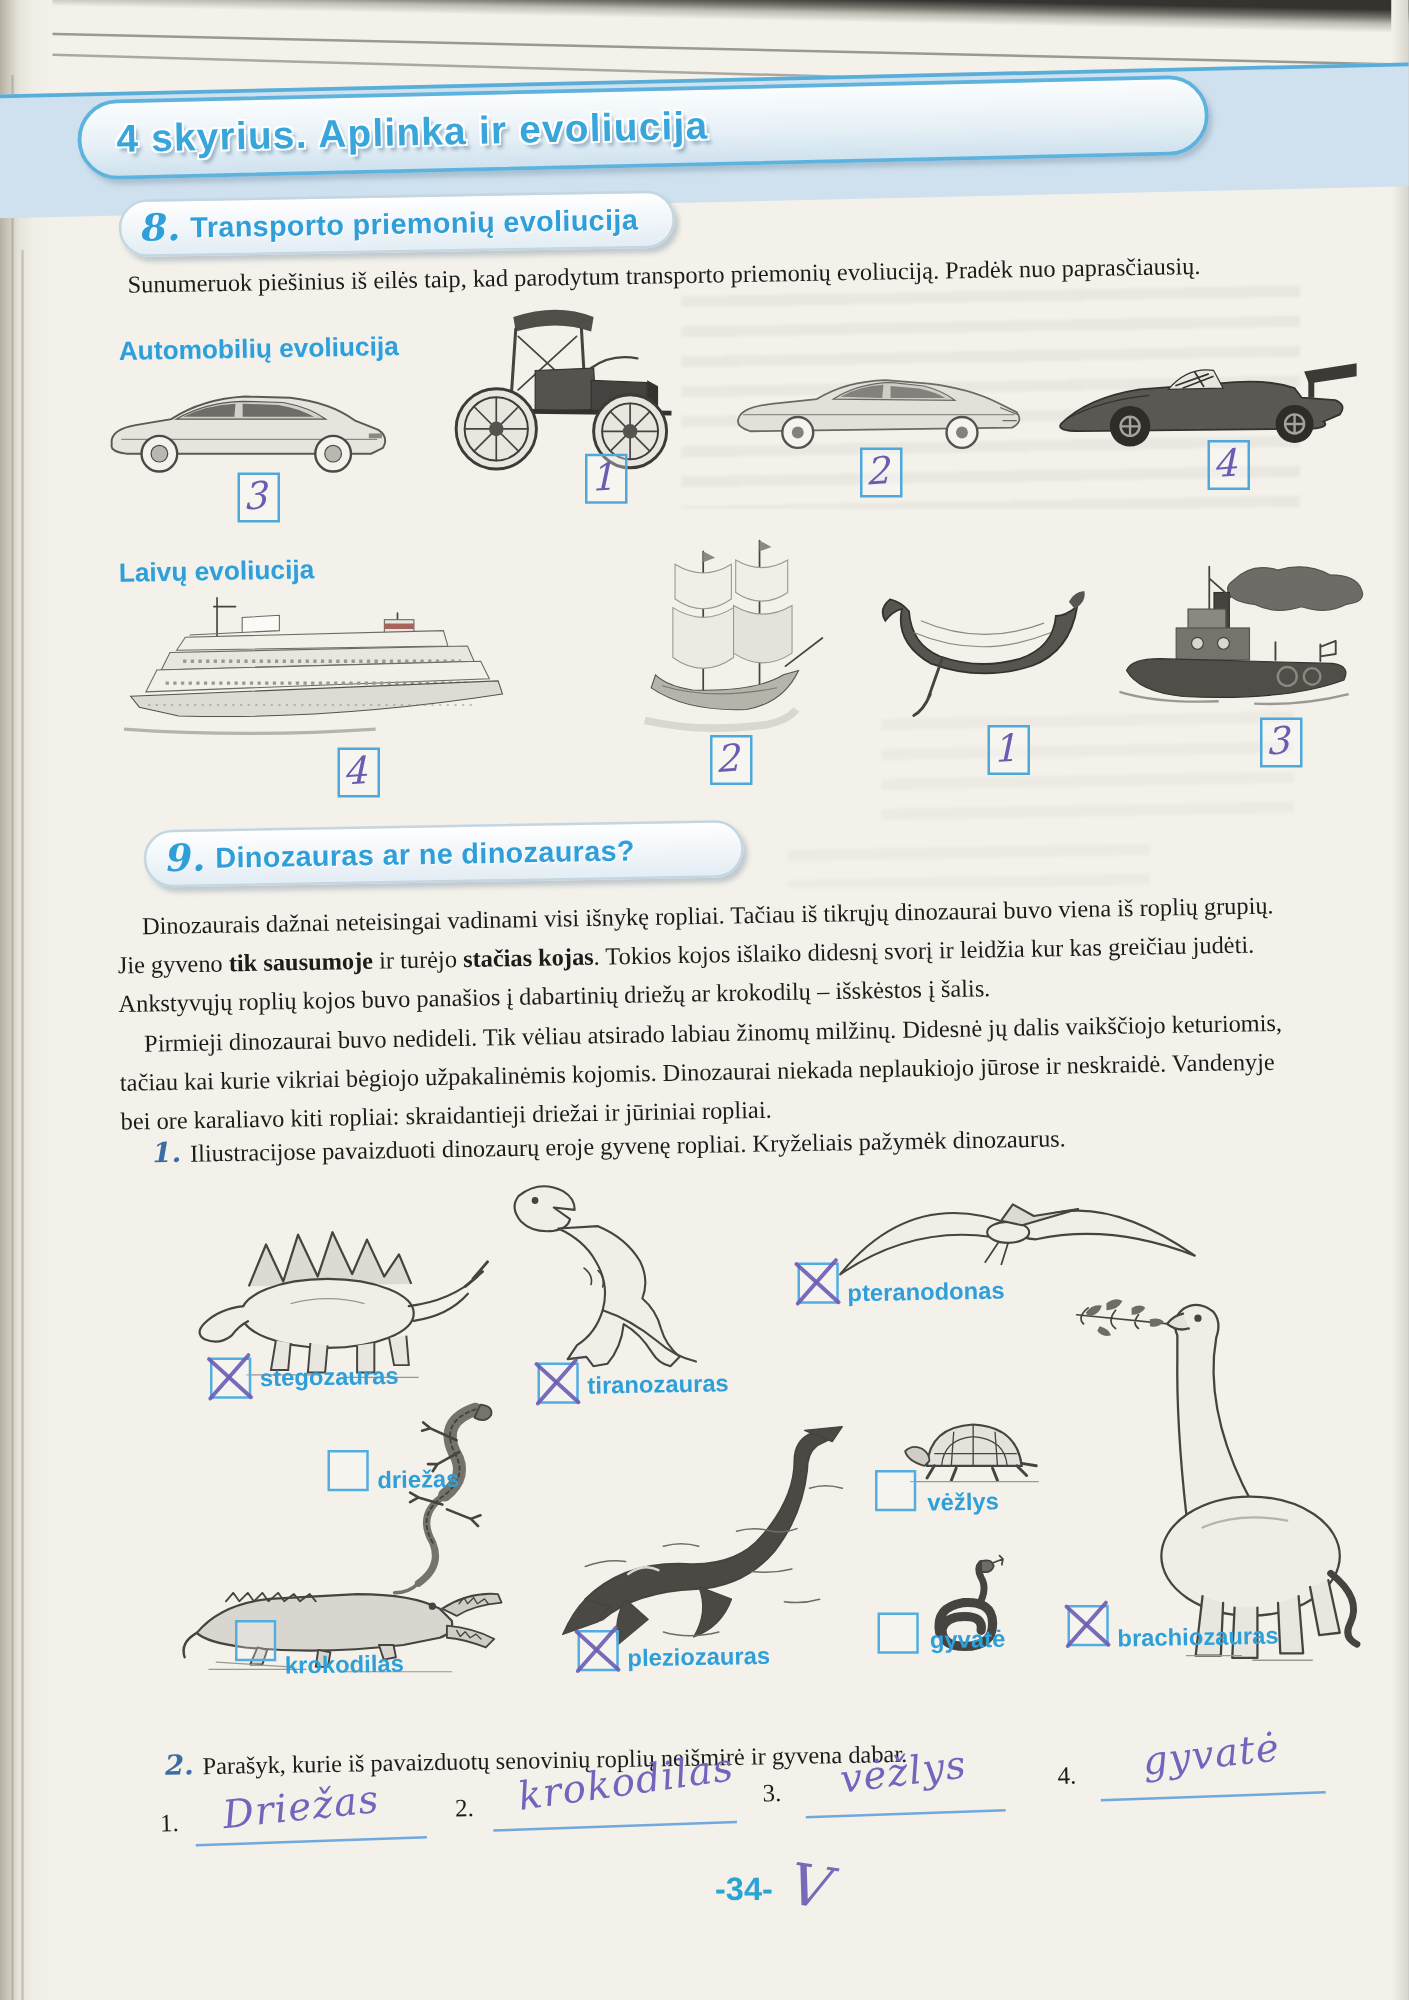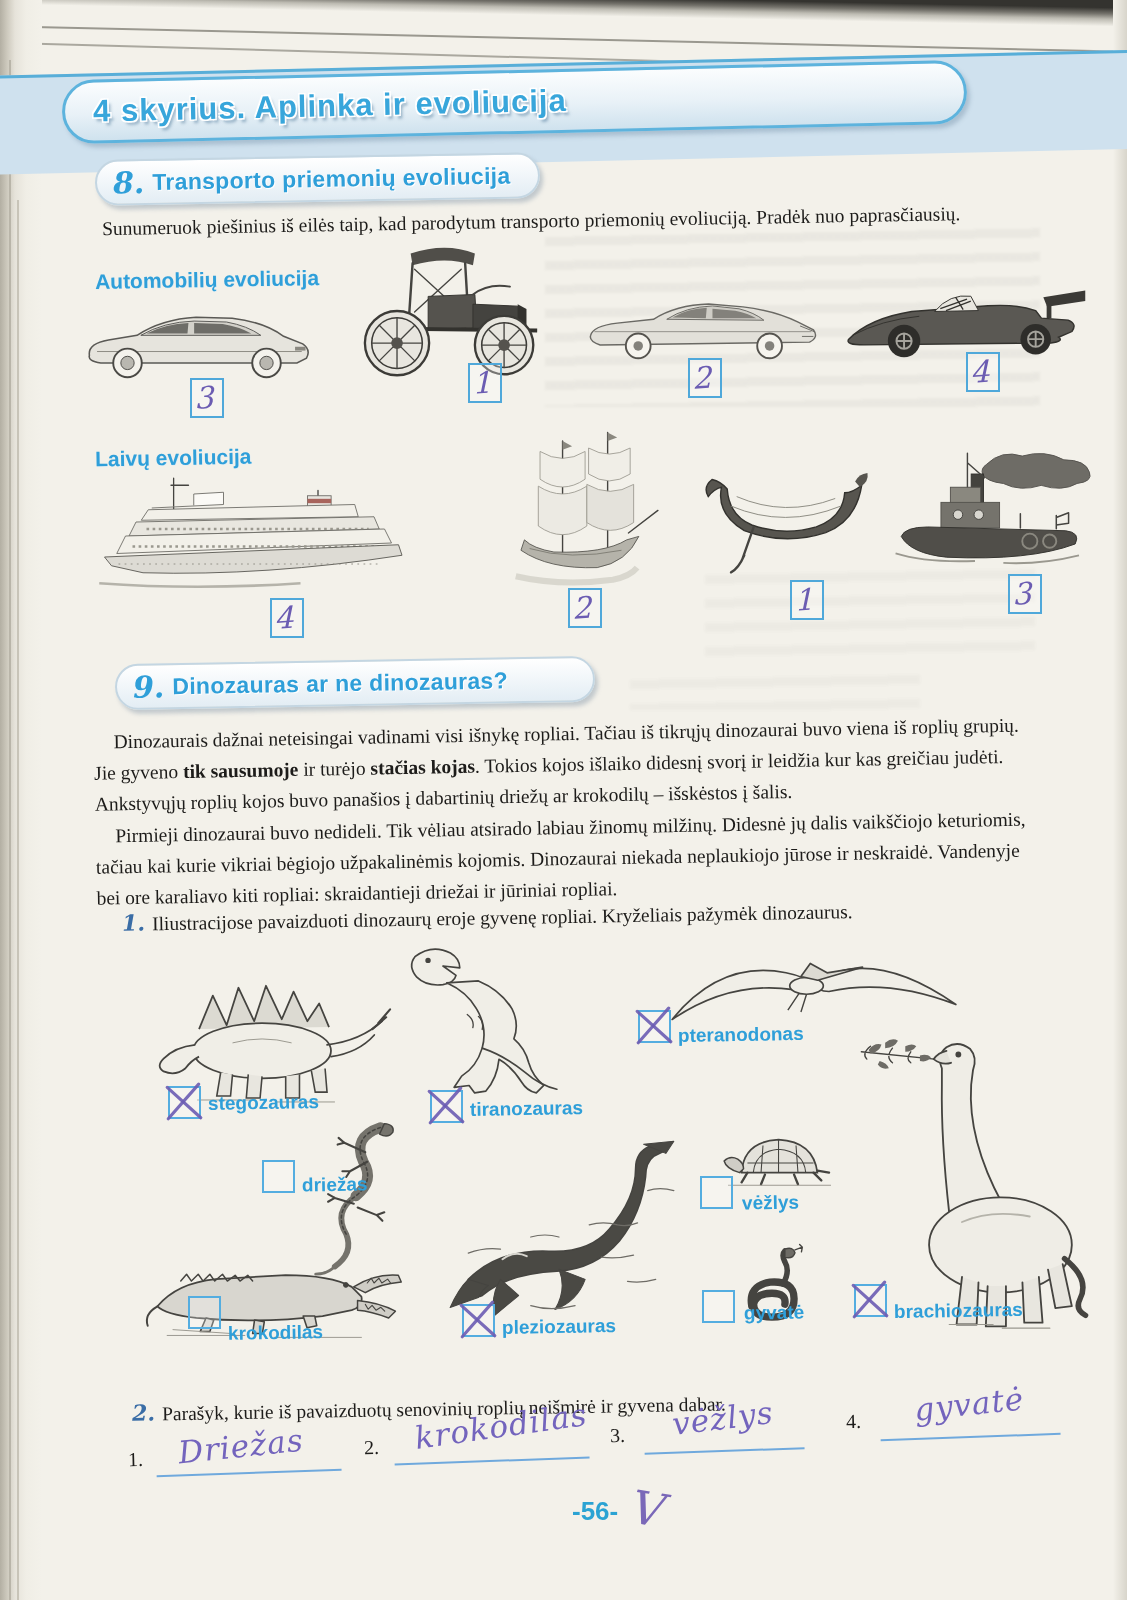--- a/index.html
+++ b/index.html
@@ -380,16 +380,16 @@
   <div class="blank-word" style="left:414px;top:1408px;transform:rotate(-8deg);">krokodilas</div>
 
   <div class="blank-num" style="left:610px;top:1424px;">3.</div>
   <div class="blank-line" style="left:644px;top:1416px;width:160px;height:34px;"></div>
   <div class="blank-word" style="left:672px;top:1400px;transform:rotate(-7deg);">vėžlys</div>
 
   <div class="blank-num" style="left:846px;top:1410px;">4.</div>
   <div class="blank-line" style="left:880px;top:1402px;width:180px;height:34px;"></div>
   <div class="blank-word" style="left:914px;top:1386px;transform:rotate(-6deg);">gyvatė</div>
 
-  <div class="footer-num" style="left:572px;top:1496px;">-56-</div>
+  <div class="footer-num" style="left:572px;top:1496px;">-34-</div>
   <div class="footer-check hand" style="left:632px;top:1482px;">V</div>
 
 </div>
 
 </body></html>

